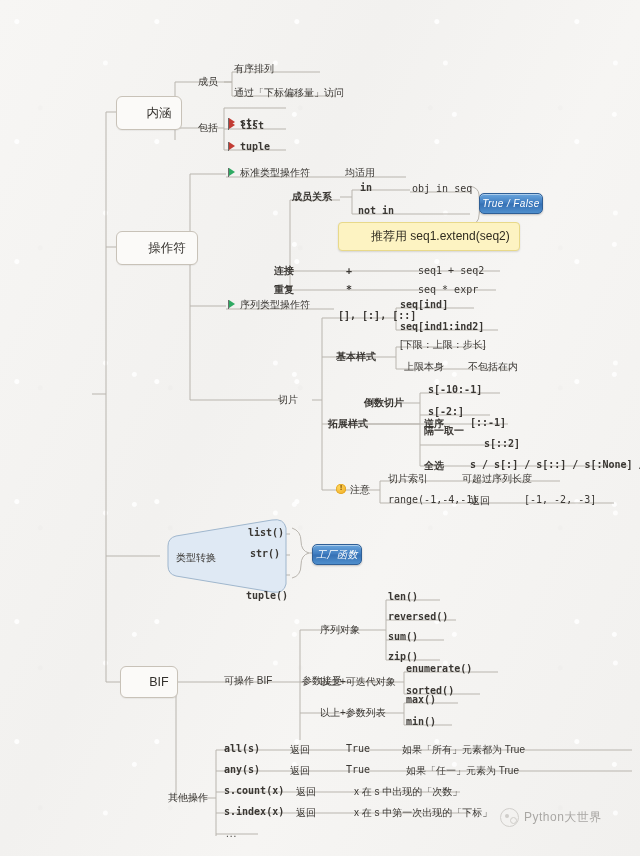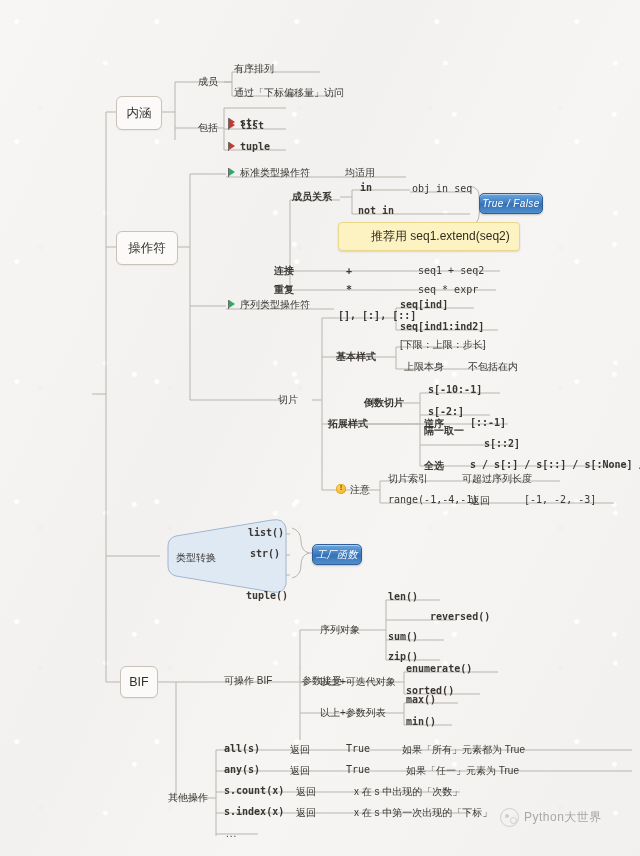--- a/index.html
+++ b/index.html
@@ -20,21 +20,21 @@
       radial-gradient(circle at 31% 77%, rgba(0,0,0,.012) 0 2px, transparent 3px),
       radial-gradient(circle at 84% 88%, rgba(255,255,255,.85) 0 2px, transparent 3px),
       linear-gradient(115deg,#f7f6f4 0%,#f2f1ef 38%,#f6f5f3 62%,#f1f0ee 100%);
     background-size:140px 120px,170px 150px,130px 140px,160px 130px,100% 100%;
     pointer-events:none;
   }
   #map{position:absolute;inset:0;}
   svg.wires{position:absolute;left:0;top:0;width:640px;height:856px;overflow:visible;}
   svg.wires path,svg.wires line{fill:none;stroke:#b9b5ae;stroke-width:1;}
 
-  .node{position:absolute;white-space:nowrap;line-height:1;}
+  .node{position:absolute;white-space:nowrap;line-height:1;padding-left:20px;}
 
   
   .root{
     left:12px;top:372px;width:80px;height:44px;
     border:1px solid #9fb4cc;border-radius:7px;
     background:linear-gradient(180deg,#eaf1f9 0%,#d6e4f3 55%,#cadcef 100%);
     box-shadow:0 1px 2px rgba(0,0,0,.10);
     display:flex;align-items:center;justify-content:center;
     font-size:17px;color:#20262c;letter-spacing:2px;
   }
@@ -340,21 +340,21 @@
   </div>
 
   <div class="node lvl1" style="left:120px;top:666px;width:36px;height:30px;">
     <span>BIF</span>
   </div>
   <div class="lbl cn" style="left:224px;top:674px;">可操作 BIF</div>
   <div class="lbl cn" style="left:302px;top:674px;">参数接受</div>
 
   <div class="lbl cn" style="left:320px;top:623px;">序列对象</div>
   <div class="lbl b code" style="left:388px;top:591px;">len()</div>
-  <div class="lbl b code" style="left:388px;top:611px;padding-left:42px;">reversed()</div>
+  <div class="lbl b code" style="left:388px;top:611px;">reversed()</div>
   <div class="lbl b code" style="left:388px;top:631px;">sum()</div>
   <div class="lbl b code" style="left:388px;top:651px;">zip()</div>
 
   <div class="lbl cn" style="left:320px;top:675px;">以上+可迭代对象</div>
   <div class="lbl b code" style="left:406px;top:663px;">enumerate()</div>
   <div class="lbl b code" style="left:406px;top:685px;">sorted()</div>
 
   <div class="lbl cn" style="left:320px;top:706px;">以上+参数列表</div>
   <div class="lbl b code" style="left:406px;top:694px;">max()</div>
   <div class="lbl b code" style="left:406px;top:716px;">min()</div>

